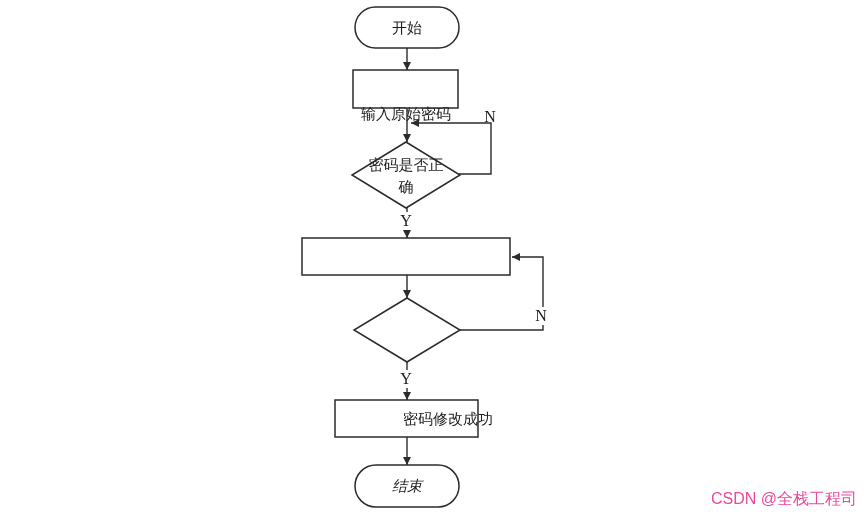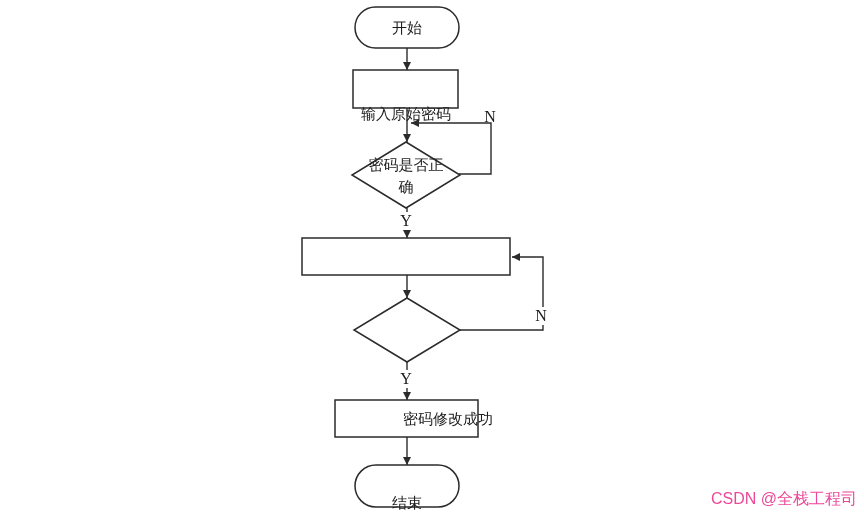--- a/index.html
+++ b/index.html
@@ -104,21 +104,21 @@
     <span>密码是否正</span>
     <span>确</span>
   </div>
 
 
 
   <div class="label" style="left:412px; top:419px;margin-left:36px;">
     <span>密码修改成功</span>
   </div>
 
-  <div class="label" style="left:407px; top:503px;">
+  <div class="label" style="left:407px; top:486px;font-style:italic;">
     <span>结束</span>
   </div>
 
   <div class="branch-label" style="left:490px; top:117px;">N</div>
 
   <div class="branch-label on-line" style="left:406px; top:221px;">Y</div>
 
   <div class="branch-label on-line" style="left:541px; top:316px;">N</div>
 
   <div class="branch-label on-line" style="left:406px; top:379px;">Y</div>

